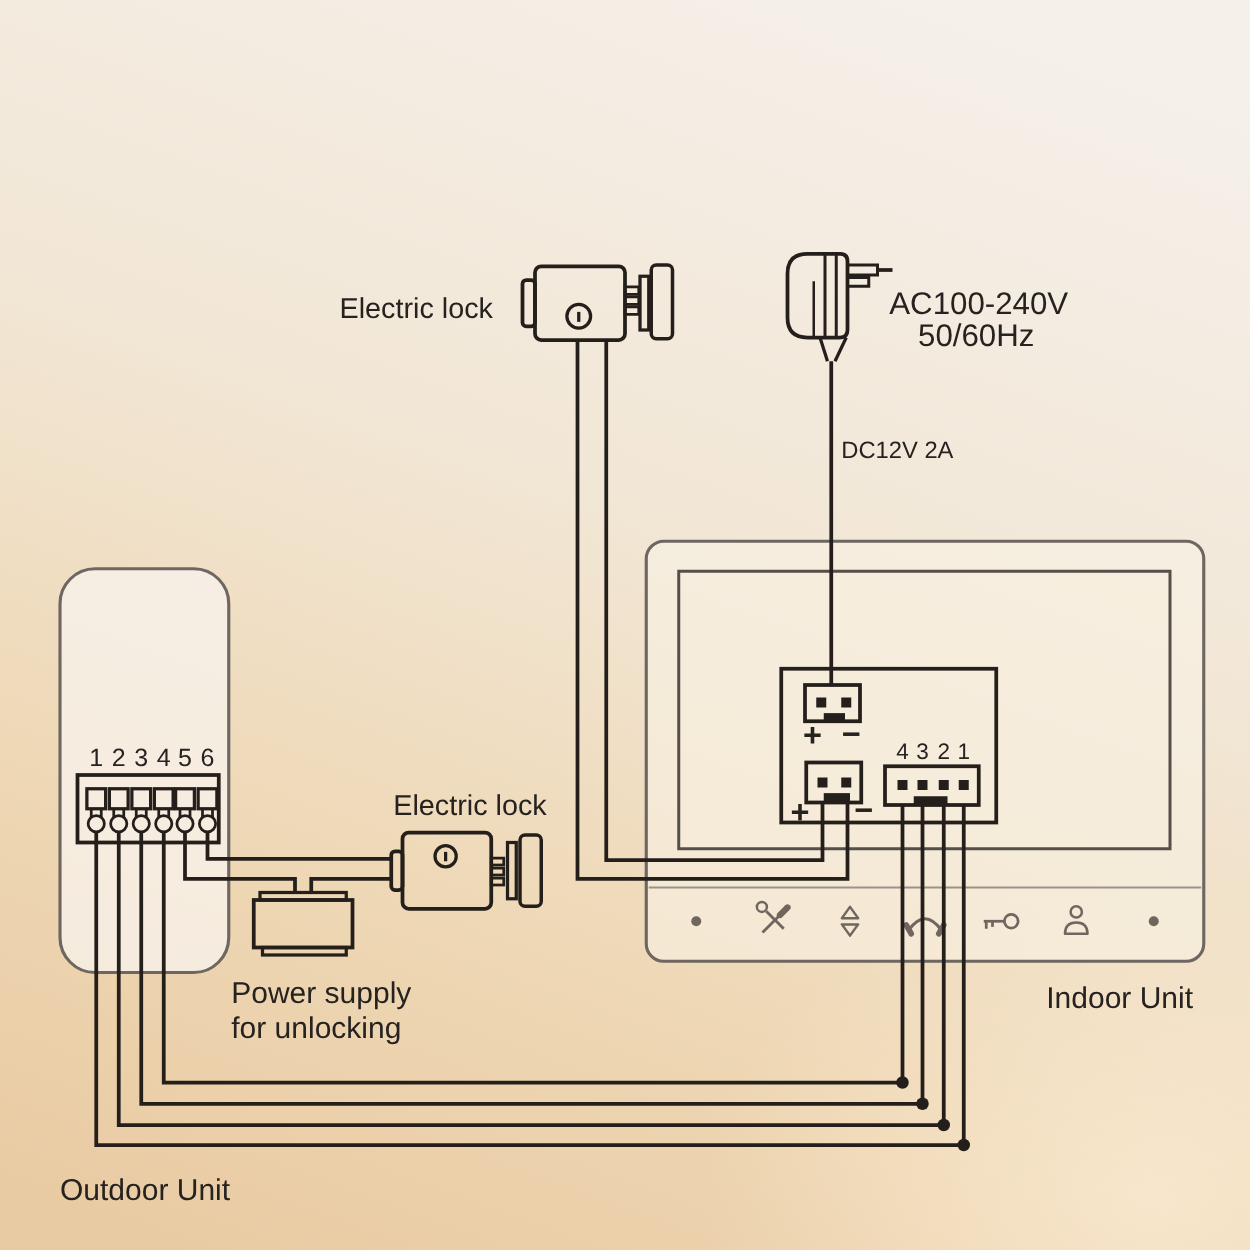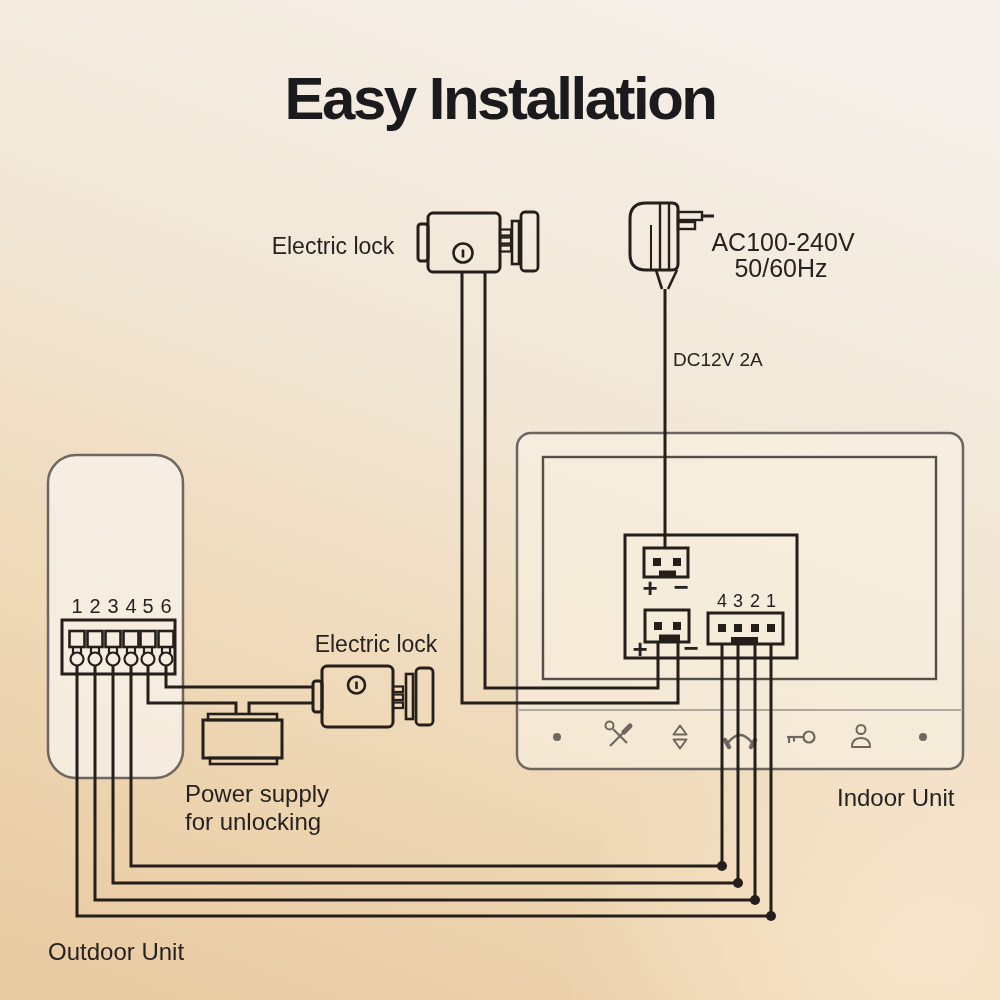--- a/index.html
+++ b/index.html
@@ -24,21 +24,20 @@
   .small{font-size:19px;}
   .num{font-size:20px;}
   .pin{font-size:18px;}
   .pol{font-size:26px;font-weight:bold;}
 </style>
 </head>
 <body>
 
 <div class="stage">
 
-  <h1 class="title">Easy Installation</h1>
 
   <svg width="1000" height="1000" viewBox="0 0 1000 1000">
 
     <g>
       <rect x="48" y="455" width="135" height="323" rx="28" fill="#f8f3ed" fill-opacity="0.75" stroke="#6e6660" stroke-width="2.5"></rect>
     </g>
 
     <g>
       <rect x="517" y="433" width="446" height="336" rx="14" fill="#f9f1e5" fill-opacity="0.6" stroke="#6e6660" stroke-width="2.5"></rect>
       <rect x="543" y="457" width="393" height="222" fill="#f8eddc" fill-opacity="0.35" stroke="#564f49" stroke-width="2.4"></rect>

